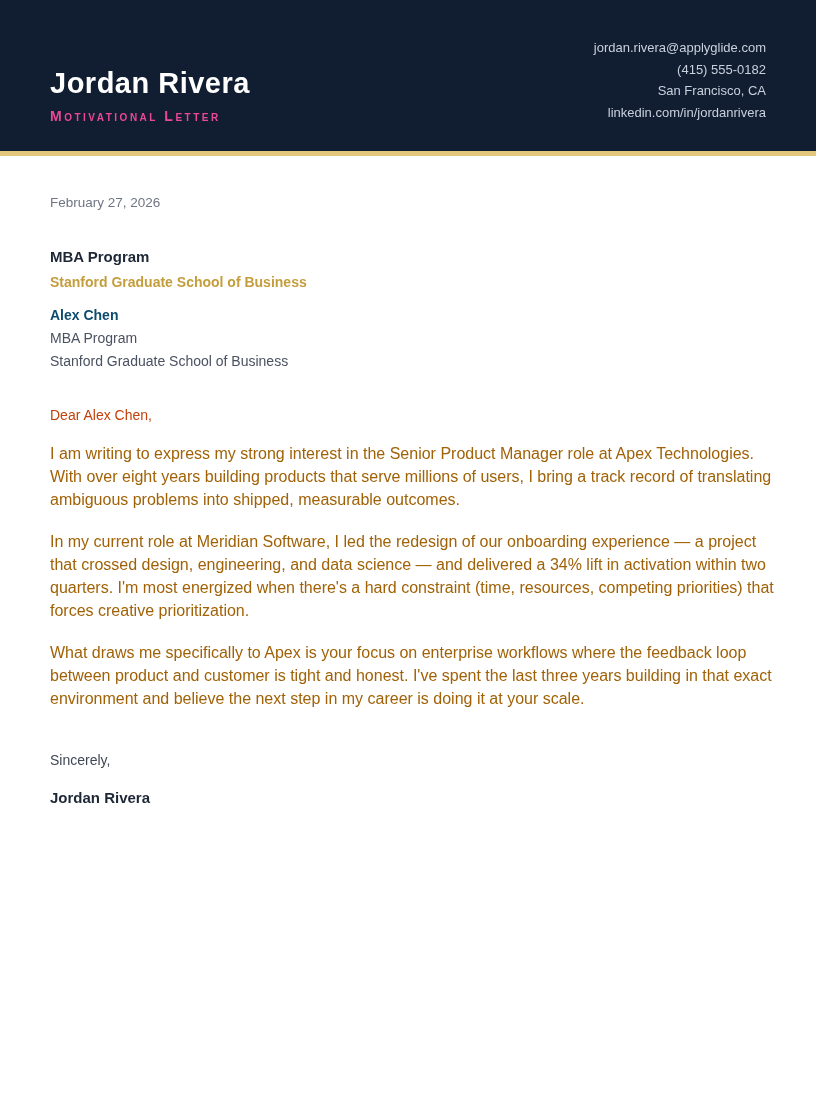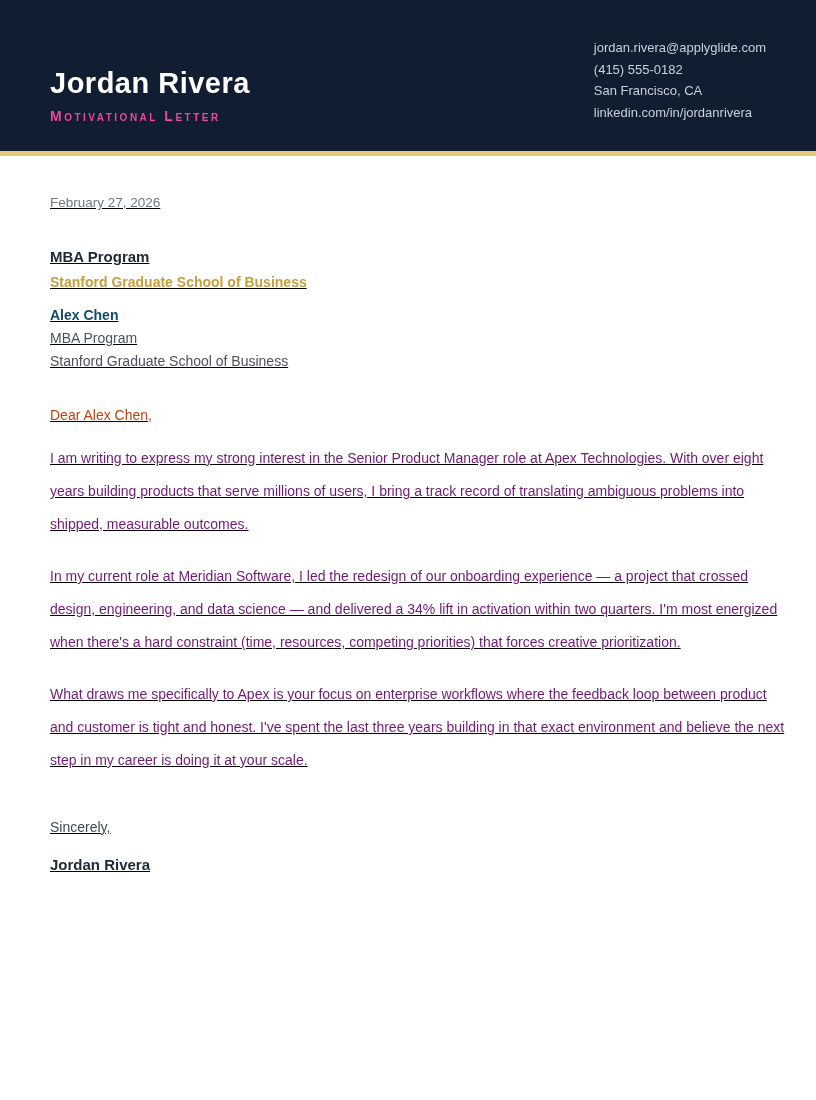--- a/index.html
+++ b/index.html
@@ -35,30 +35,29 @@
   .identity .subtitle {
     margin-top: 9px;
     color: #ec4899;
     font-variant: small-caps;
     font-weight: bold;
     font-size: 14px;
     letter-spacing: 2.5px;
     line-height: 1;
   }
   .contact {
-    text-align: left;
+    text-align: right;
     color: #c8d1de;
     font-size: 13px;
     line-height: 21.5px;
   }
   .content {
     padding: 39px 30px 0 50px;
     color: #40475
 4;
-    text-decoration: underline;
   }
   .content p { margin: 0; }
   .date {
     color: #6f7683;
     font-size: 13.5px;
     margin-bottom: 38px !important;
   }
   .org-program {
     color: #1d2736;
     font-size: 15px;
@@ -80,23 +79,23 @@
     color: #0c4a6e;
     font-weight: bold;
   }
   .salutation {
     margin-top: 34px !important;
     font-size: 14px;
     color: #c2410c;
   }
   .para {
     margin-top: 19px !important;
-    font-size: 14px;
-    line-height: 33px;
-    color: #701a75;
+    font-size: 16px;
+    line-height: 23px;
+    color: #a16207;
   }
   .closing {
     margin-top: 42px !important;
     font-size: 14px;
     color: #404754;
   }
   .signature {
     margin-top: 21px !important;
     font-size: 15px;
     font-weight: bold;

